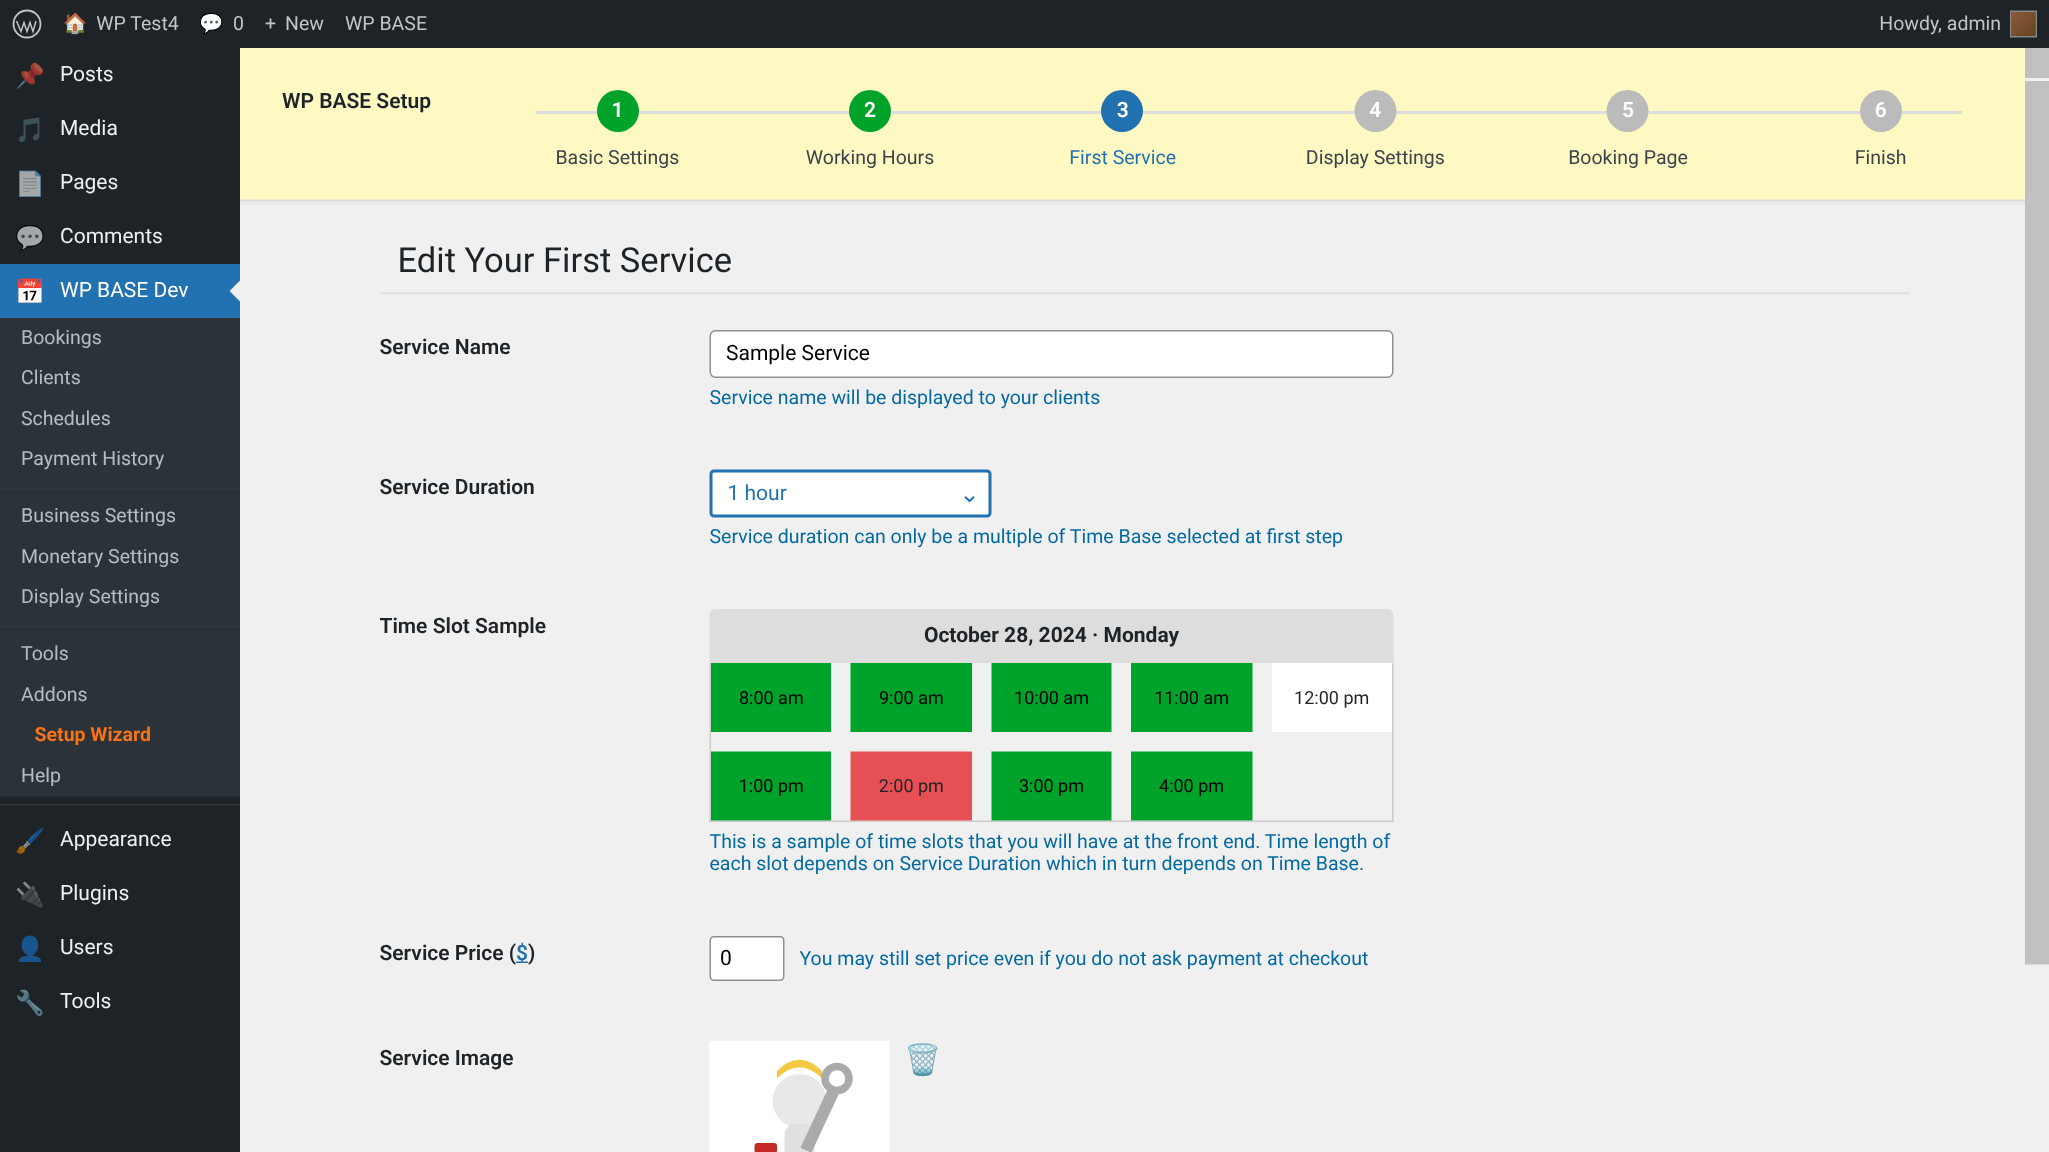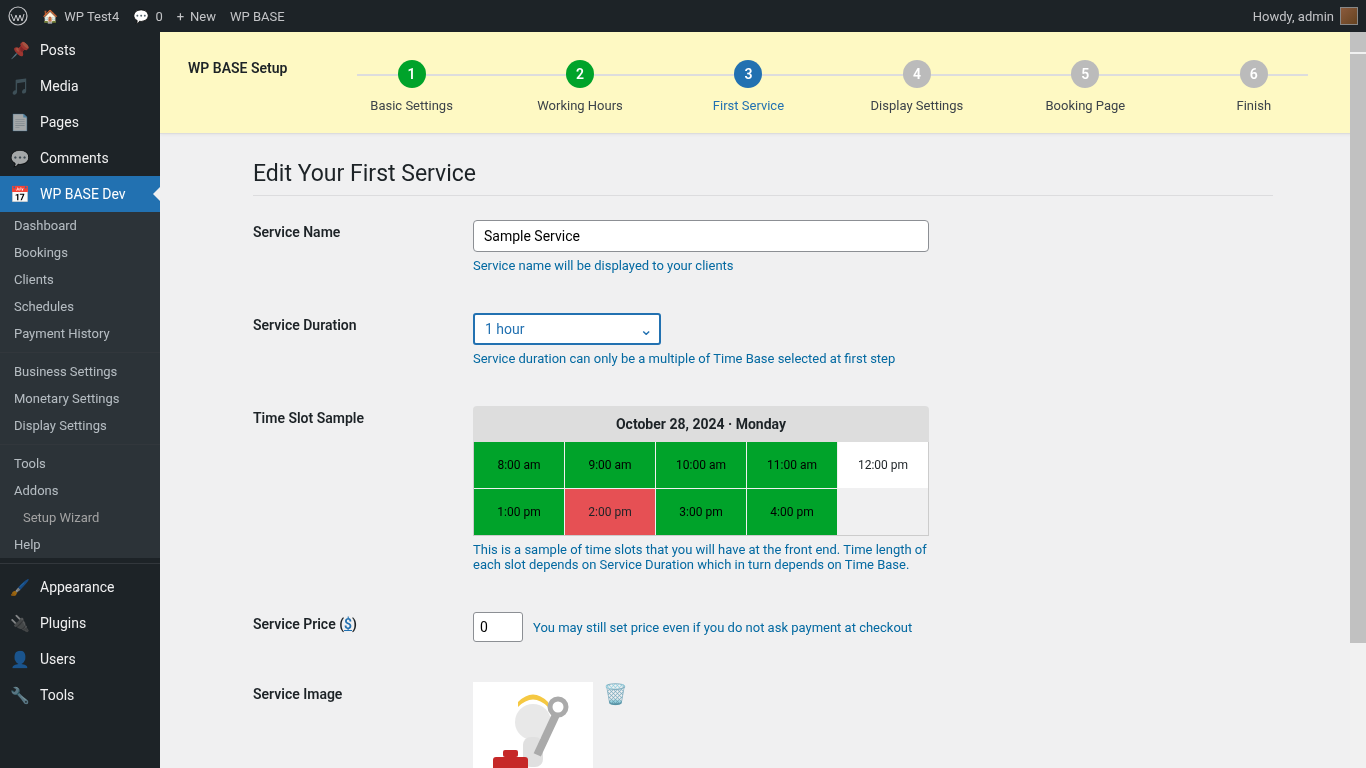--- a/index.html
+++ b/index.html
@@ -8,48 +8,48 @@
 .adminbar-left { display: flex; gap: 14px; align-items: center; }
 .adminbar-right { display: flex; align-items: center; gap: 8px; }
 .adminbar-item { display: flex; align-items: center; gap: 6px; cursor: pointer; }
 .avatar-box { width: 18px; height: 18px; background: linear-gradient(135deg, #8b5a3c, #654321); border: 1px solid #888; }
 .sidebar { position: fixed; left: 0; top: 32px; width: 160px; bottom: 0; background: #1d2327; color: #c3c4c7; font-size: 14px; overflow-y: auto; }
 .menu-item { padding: 8px 10px; display: flex; align-items: center; gap: 10px; cursor: pointer; color: #f0f0f1; }
 .menu-item.current { background: #2271b1; color: #fff; position: relative; }
 .menu-item.current::after { content: ''; position: absolute; right: -1px; top: 50%; transform: translateY(-50%); border: 8px solid transparent; border-right-color: #f0f0f1; }
 .submenu { background: #2c3338; }
 .submenu-item { padding: 6px 10px 6px 14px; font-size: 13px; font-weight: 400; cursor: pointer; color: rgba(240,246,252,0.7); }
-.submenu-item.active { color: #a3a3a3; font-weight: 400; padding-left: 23px; }
+.submenu-item.active { color: #f97316; font-weight: 700; padding-left: 23px; }
 .menu-sep { border-top: 1px solid #32373c; margin: 5px 0; }
 .dashicon { width: 20px; height: 20px; display: inline-flex; align-items: center; justify-content: center; font-size: 16px; color: rgba(240,246,252,0.6); }
 .content { margin-left: 160px; padding: 0; }
 .wizard-header { background: #fef9c3; border-bottom: 1px solid #dcdcde; padding: 28px 28px 20px; display: flex; align-items: flex-start; box-shadow: 0 1px 3px rgba(0,0,0,0.05); }
 .wizard-title { font-size: 14px; font-weight: 600; color: #1d2327; padding-right: 40px; white-space: nowrap; }
 .steps { display: flex; flex: 1; justify-content: space-between; position: relative; }
 .steps::before { content: ''; position: absolute; top: 14px; left: 30px; right: 30px; height: 2px; background: #ddd; z-index: 0; }
 .step { display: flex; flex-direction: column; align-items: center; gap: 10px; z-index: 1; flex: 1; }
 .step-circle { width: 28px; height: 28px; border-radius: 50%; display: flex; align-items: center; justify-content: center; color: #fff; font-size: 14px; font-weight: 600; background: #bbb; }
 .step-circle.done { background: #00a32a; }
 .step-circle.active { background: #2271b1; }
 .step-label { font-size: 13px; color: #3c434a; }
 .step-label.active { color: #2271b1; }
 .main { padding: 26px 40px; max-width: 1100px; margin: 0 auto; }
-.page-title { font-size: 23px; font-weight: 400; color: #1d2327; margin-bottom: 8px; }
+.page-title { font-size: 23px; font-weight: 400; color: #1d2327; margin-bottom: 8px; margin-left: 12px; }
 .divider { border-top: 1px solid #dcdcde; margin: 8px 0 24px; }
 .form-row { display: flex; margin-bottom: 40px; }
 .form-label { width: 220px; font-size: 14px; font-weight: 600; color: #1d2327; padding-top: 4px; }
 .form-content { flex: 1; }
 .text-input { width: 456px; padding: 4px 10px; font-size: 14px; border: 1px solid #8c8f94; border-radius: 4px; background: #fff; color: #000000; height: 32px; }
 .help-text { font-size: 13px; color: #0369a1; margin-top: 6px; }
 .select-wrap { width: 188px; position: relative; }
 .select { width: 100%; padding: 2px 28px 2px 10px; font-size: 14px; border: 2px solid #2271b1; border-radius: 3px; background: #fff; color: #2271b1; height: 32px; appearance: none; cursor: pointer; }
 .select-arrow { position: absolute; right: 8px; top: 50%; transform: translateY(-50%); pointer-events: none; color: #2271b1; }
 .timeslot-box { width: 456px; }
 .timeslot-header { background: #ddd; text-align: center; padding: 10px; font-size: 14px; font-weight: 700; color: #1d2327; border-radius: 4px 4px 0 0; }
-.timeslot-grid { display: grid; grid-template-columns: repeat(5, 1fr); gap: 1px; border: 1px solid #ccc; border-top: none; }
+.timeslot-grid { display: grid; grid-template-columns: repeat(5, 1fr); gap: 13px; border: 1px solid #ccc; border-top: none; }
 .slot { padding: 16px 4px; text-align: center; font-size: 12px; color: #1d2327; }
 .slot.green { background: #00a32a; color: #000; }
 .slot.red { background: #e65054; }
 .slot.white { background: #fff; }
 .price-row { display: flex; align-items: center; gap: 10px; }
 .price-input { width: 50px; padding: 2px 6px; font-size: 14px; border: 1px solid #8c8f94; border-radius: 3px; height: 30px; }
 .currency-link { color: #2271b1; text-decoration: underline; cursor: pointer; }
 .image-box { display: flex; align-items: flex-start; gap: 10px; }
 .service-image-placeholder { width: 120px; height: 130px; position: relative; background: #fff; }
 .trash { color: #e65054; cursor: pointer; font-size: 20px; }
@@ -107,21 +107,20 @@
     </div>
   <div class="menu-item">
       <span class="dashicon">💬</span>
       <span>Comments</span>
     </div>
   <div class="menu-item current">
       <span class="dashicon" style="color:#fff">📅</span>
       <span>WP BASE Dev</span>
     </div>
   <div class="submenu">
-    <div class="submenu-item">Dashboard</div>
     <div class="submenu-item">Bookings</div>
     <div class="submenu-item">Clients</div>
     <div class="submenu-item">Schedules</div>
     <div class="submenu-item">Payment History</div>
     <div class="menu-sep"></div>
     <div class="submenu-item">Business Settings</div>
     <div class="submenu-item">Monetary Settings</div>
     <div class="submenu-item">Display Settings</div>
     <div class="menu-sep"></div>
     <div class="submenu-item">Tools</div>

